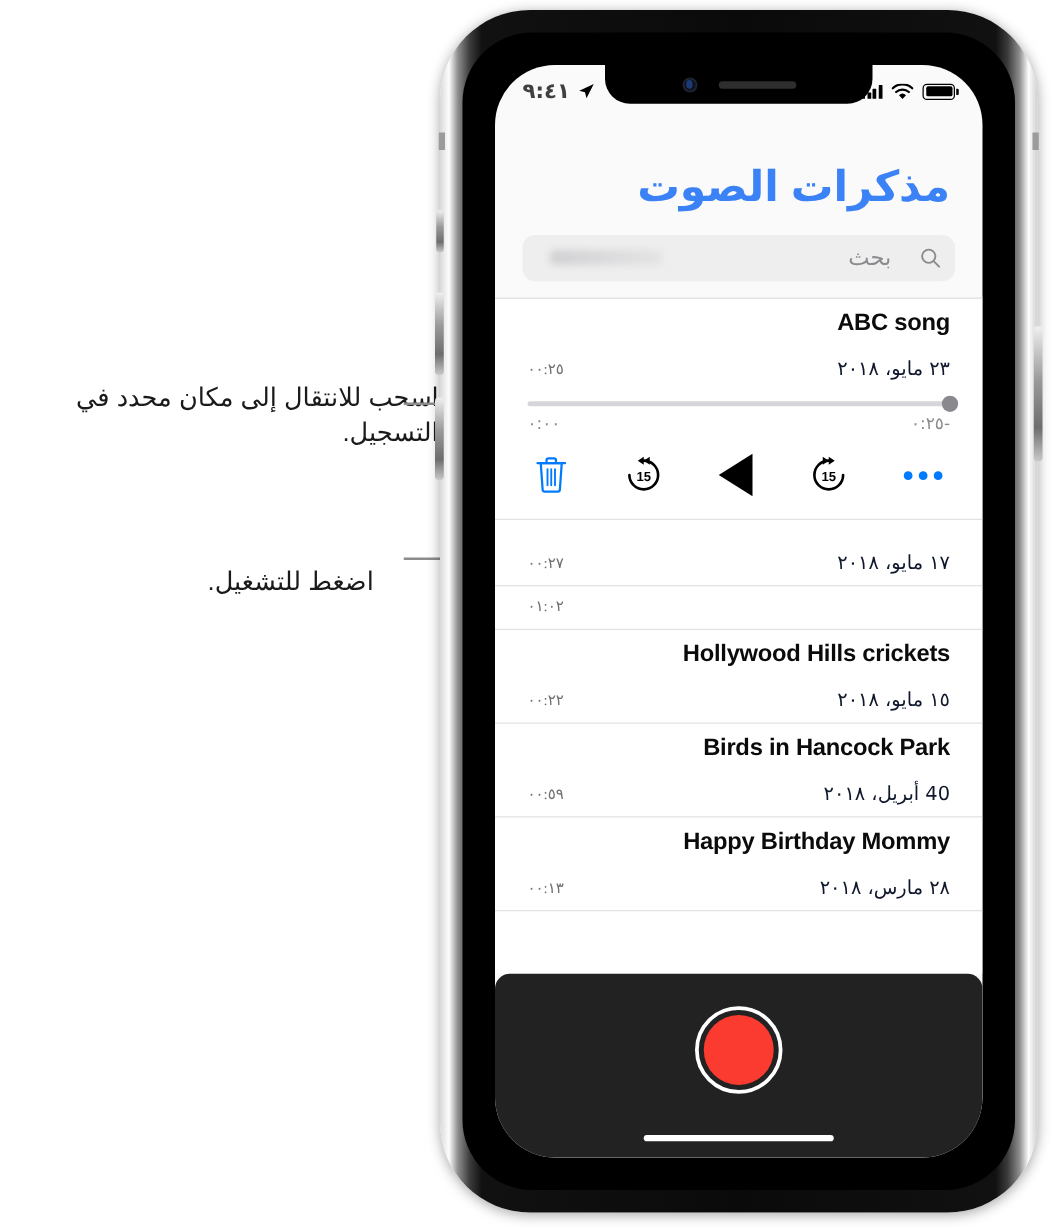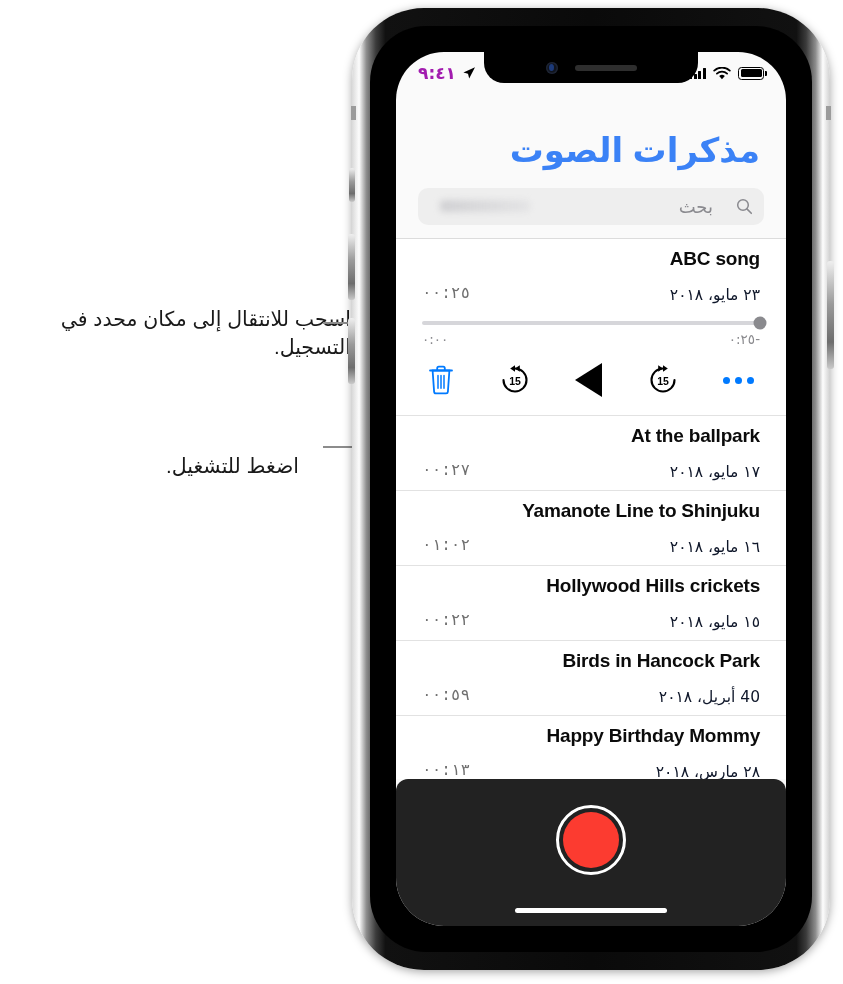--- a/index.html
+++ b/index.html
@@ -97,21 +97,21 @@
   
   .statusbar {
     position: absolute;
     top: 0; left: 0; right: 0;
     height: 42px;
     display: flex;
     align-items: center;
     padding: 0 22px;
     direction: rtl;
     z-index: 4;
-    color: #a21caf;
+    color: #404040;
   }
   .sb-left { display: flex; align-items: center; gap: 7px; }
   .sb-right { margin-inline-start: auto; display: flex; align-items: center; gap: 6px; }
   .sb-time { font-size: 17px; font-weight: 600; letter-spacing: .3px; font-family:"DejaVu Sans", sans-serif; }
 
   .battery { width: 26px; height: 13px; border: 1.6px solid #000; border-radius: 3.5px; position: relative; padding: 1.5px; box-sizing: border-box;}
   .battery::after { content:""; position:absolute; right:-3.5px; top:3.5px; width:2px; height:5px; background:#000; border-radius: 0 1px 1px 0;}
   .battery i { display:block; height:100%; width:100%; background:#000; border-radius:1.5px; }
 
   .bars { display: flex; align-items: flex-end; gap: 1.7px; height: 12px; }
@@ -194,26 +194,26 @@
     letter-spacing: -0.2px;
   }
   .row-date {
     margin-top: 16px;
     font-size: 15.5px;
     color: #0f172a;
     text-align: right;
     font-family: "DejaVu Sans", sans-serif;
   }
   .row-dur {
-    font-size: 16px;
+    font-size: 12px;
     color: #6f6f6f;
     margin-inline-start: auto;
     align-self: flex-end;
     padding-bottom: 1px;
-    font-family: Liberation Mono, monospace;
+    font-family: Liberation Serif, serif;
     white-space: nowrap;
   }
 
   
   .scrub { margin-top: 17px; }
   .track {
     position: relative;
     height: 4px;
     background: #d6d6da;
     border-radius: 2px;
@@ -416,33 +416,28 @@
                 <path d="M4.6 5.5h16.8l-1.5 21.1a1.8 1.8 0 0 1-1.8 1.7H7.9a1.8 1.8 0 0 1-1.8-1.7L4.6 5.5z" stroke="#007aff" stroke-width="1.8" fill="none"></path>
                 <path d="M10 10.4v12.8M13 10.4v12.8M16 10.4v12.8" stroke="#007aff" stroke-width="1.5" stroke-linecap="round"></path>
               </svg>
             </div>
           </div>
         </div>
 
         <div class="row">
           <div class="row-head">
             <div class="row-main">
-              <div class="row-title">At the ballpark</div>
               <div class="row-date">١٧ مايو، ٢٠١٨</div>
             </div>
             <div class="row-dur">٠٠:٢٧</div>
           </div>
         </div>
 
         <div class="row">
           <div class="row-head">
-            <div class="row-main">
-              <div class="row-title">Yamanote Line to Shinjuku</div>
-              <div class="row-date">١٦ مايو، ٢٠١٨</div>
-            </div>
             <div class="row-dur">٠١:٠٢</div>
           </div>
         </div>
 
         <div class="row">
           <div class="row-head">
             <div class="row-main">
               <div class="row-title">Hollywood Hills crickets</div>
               <div class="row-date">١٥ مايو، ٢٠١٨</div>
             </div>

